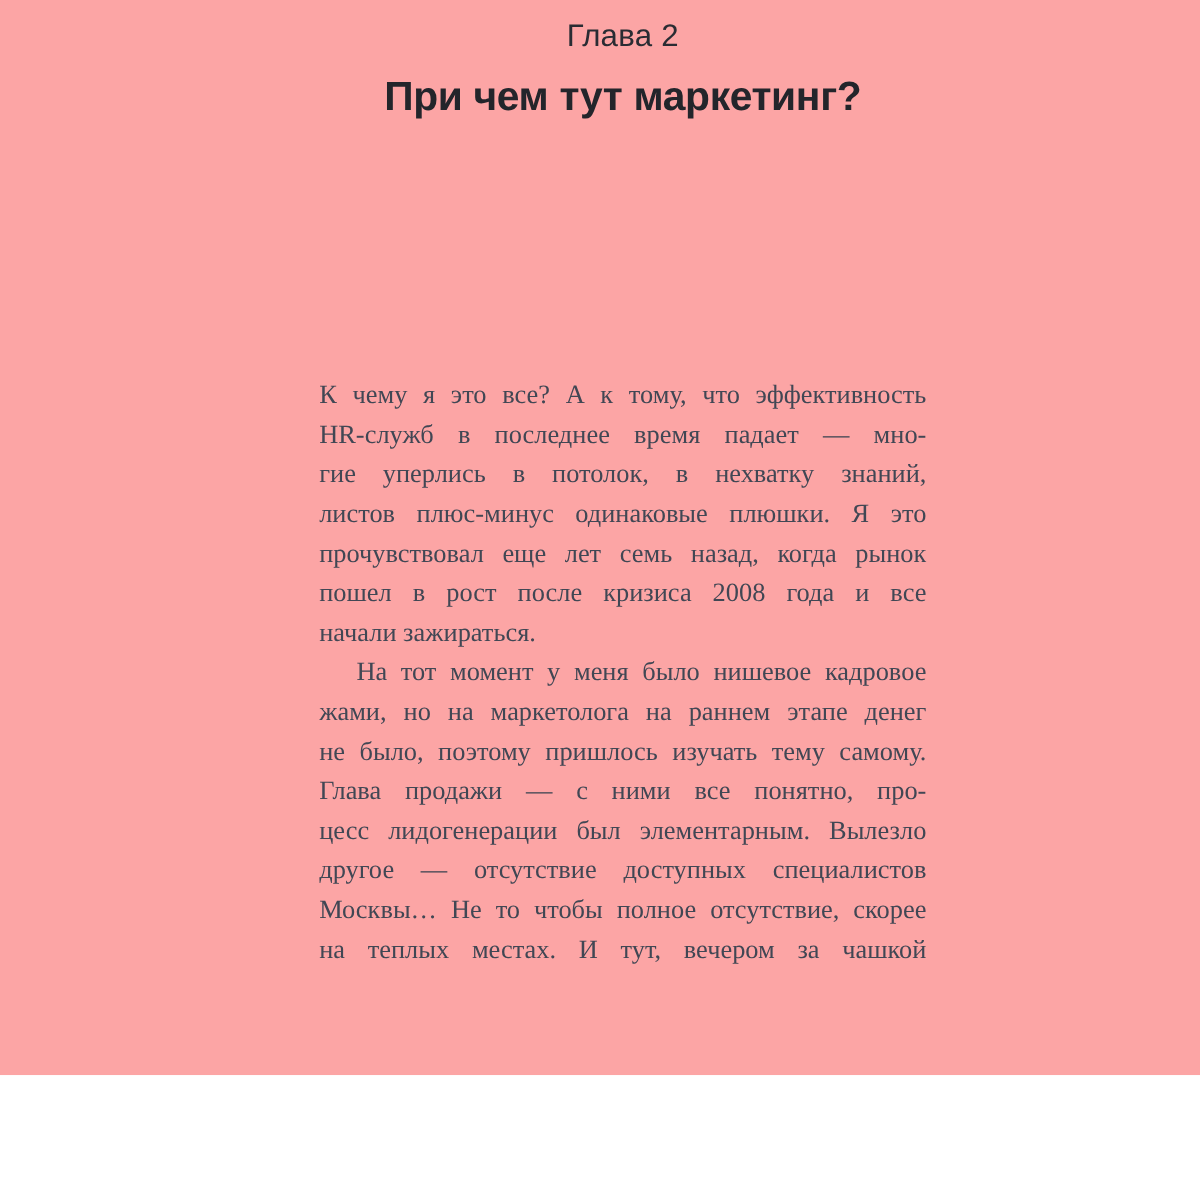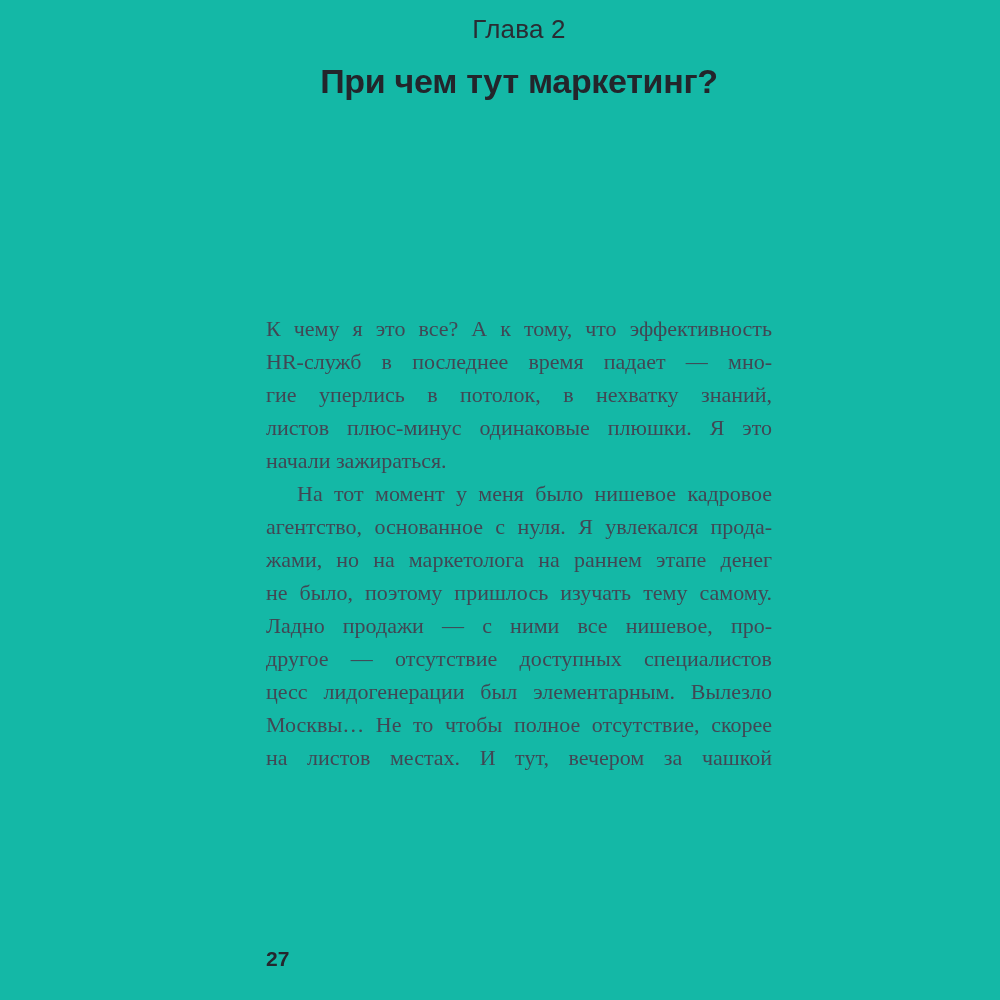--- a/index.html
+++ b/index.html
@@ -3,22 +3,22 @@
 <meta charset="utf-8">
 <style>
   html, body {
     margin: 0;
     padding: 0;
     background: #ffffff;
   }
   .page {
     position: relative;
     width: 1000px;
-    height: 1000px;
-    background: #14b8a6;
+    height: 896px;
+    background: #fca5a5;
     overflow: hidden;
   }
   .content-col {
     position: absolute;
     left: 266px;
     width: 506px;
   }
   .chapter-label {
     top: 12px;
     text-align: center;
@@ -79,27 +79,28 @@
 
   <div class="content-col chapter-label">Глава 2</div>
 
   <h1 class="content-col chapter-title">При чем тут маркетинг?</h1>
 
   <div class="content-col body-text">
       <div class="line">К чему я это все? А к тому, что эффективность</div>
       <div class="line">HR-служб в последнее время падает — мно-</div>
       <div class="line">гие уперлись в потолок, в нехватку знаний,</div>
       <div class="line">листов плюс-минус одинаковые плюшки. Я это</div>
+      <div class="line">прочувствовал еще лет семь назад, когда рынок</div>
+      <div class="line">пошел в рост после кризиса 2008 года и все</div>
       <div class="line no-just">начали зажираться.</div>
       <div class="line indent">На тот момент у меня было нишевое кадровое</div>
-      <div class="line">агентство, основанное с нуля. Я увлекался прода-</div>
       <div class="line">жами, но на маркетолога на раннем этапе денег</div>
       <div class="line">не было, поэтому пришлось изучать тему самому.</div>
-      <div class="line">Ладно продажи — с ними все нишевое, про-</div>
+      <div class="line">Глава продажи — с ними все понятно, про-</div>
+      <div class="line">цесс лидогенерации был элементарным. Вылезло</div>
       <div class="line">другое — отсутствие доступных специалистов</div>
-      <div class="line">цесс лидогенерации был элементарным. Вылезло</div>
       <div class="line">Москвы… Не то чтобы полное отсутствие, скорее</div>
-      <div class="line">на листов местах. И тут, вечером за чашкой</div>
+      <div class="line">на теплых местах. И тут, вечером за чашкой</div>
     </div>
 
   <div class="page-number">27</div>
 
 </div>
 
 </body></html>

